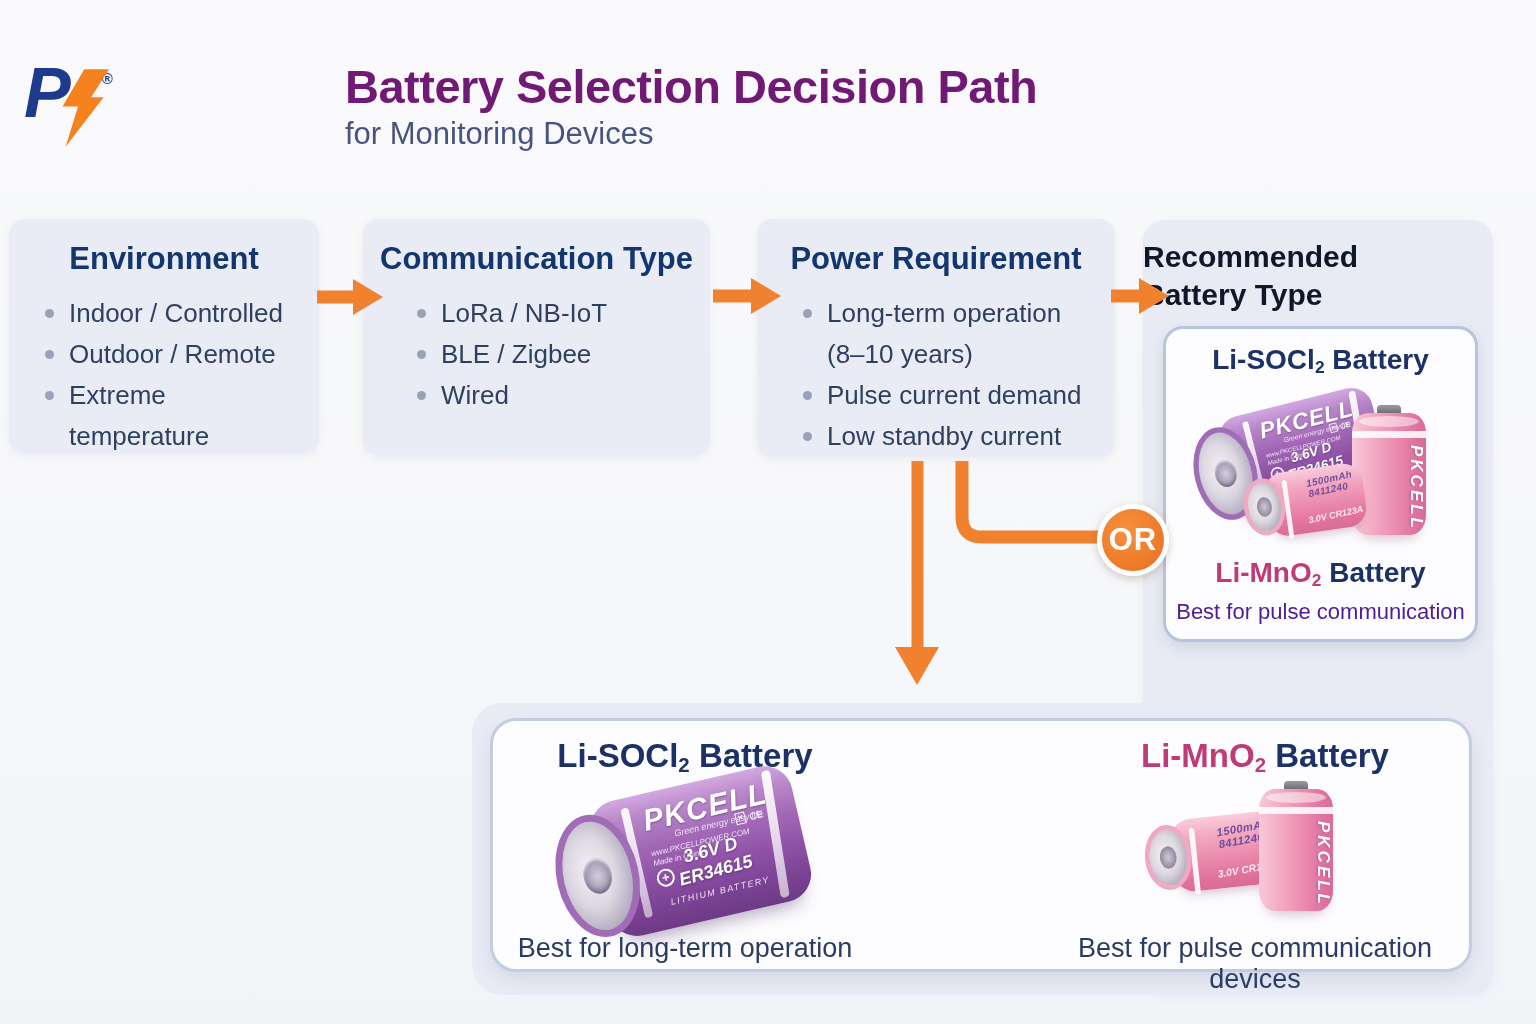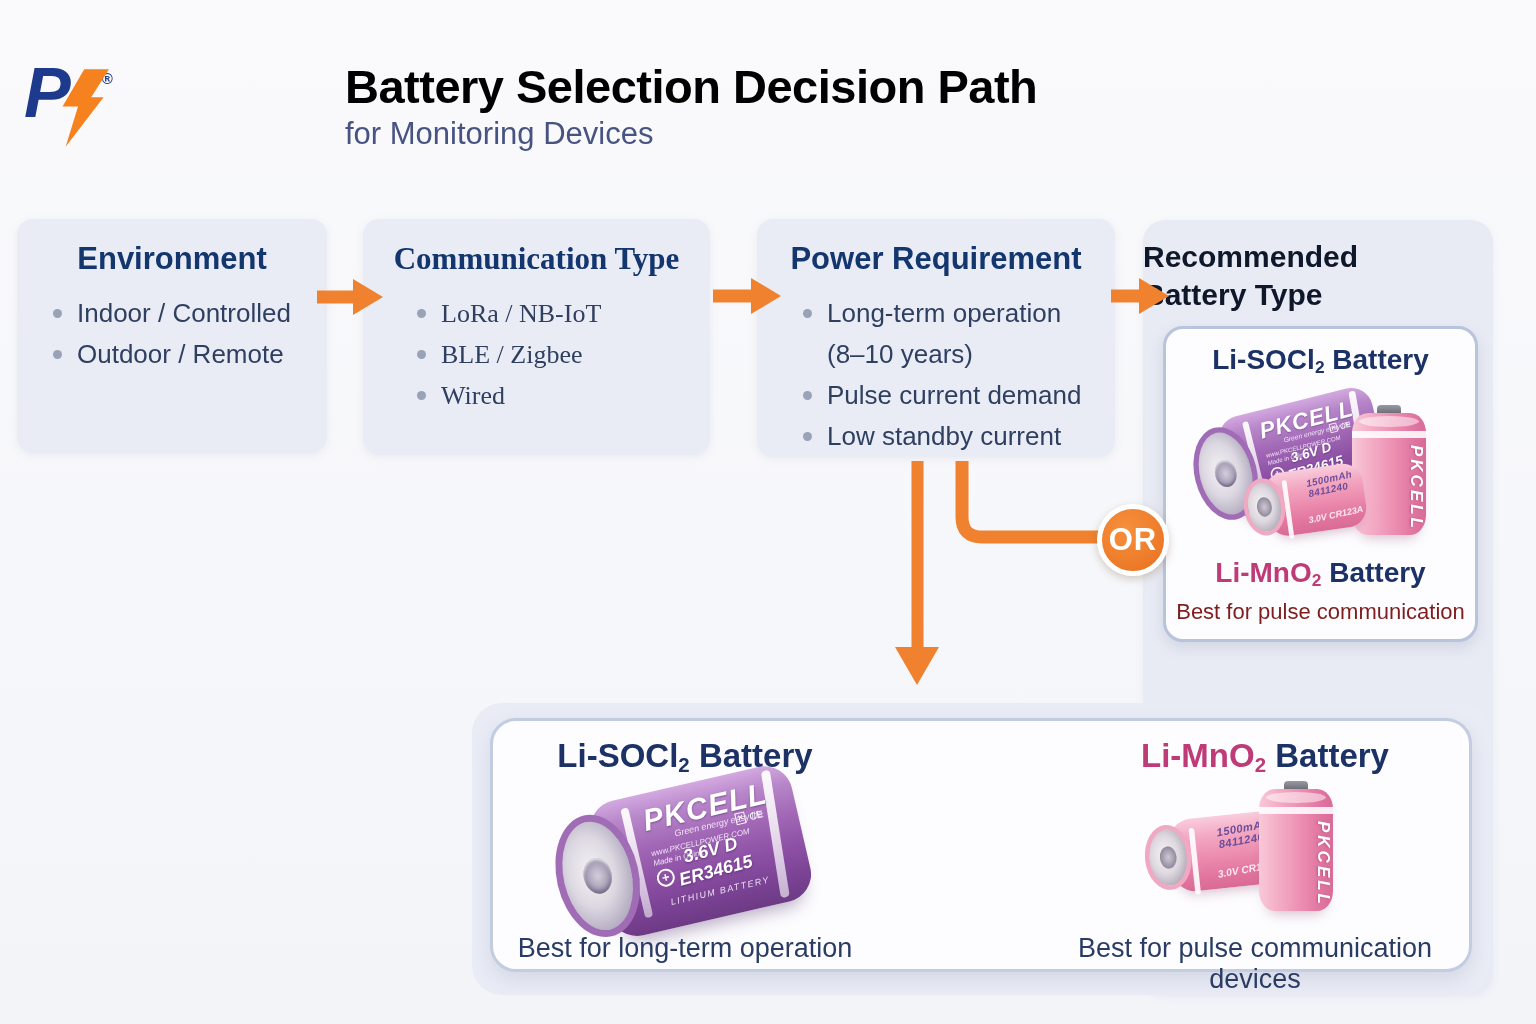--- a/index.html
+++ b/index.html
@@ -12,28 +12,28 @@
   .stage { position:absolute; inset:0; }
 
   
   .logo { position:absolute; left:24px; top:58px; display:flex; align-items:flex-start; }
   .logo-txt { font-size:70px; line-height:70px; font-weight:900; font-style:italic;
               color:#1e3a8c; letter-spacing:-3px; }
   .bolt { width:48px; height:80px; margin:10px -9px 0 -7px; position:relative; z-index:2; }
   .logo-reg { font-size:15px; font-weight:bold; color:#1e3a8c; margin-top:12px; margin-left:2px; }
 
   .titles { position:absolute; left:345px; top:60px; }
-  .main-title { font-size:47px; font-weight:800; color:#000000; letter-spacing:-0.5px; line-height:54px; }
+  .main-title { font-size:47px; font-weight:800; color:#701a75; letter-spacing:-0.5px; line-height:54px; }
   .sub-title  { font-size:31px; font-weight:500; color:#475380; margin-top:2px; }
 
   
   .flow-box { position:absolute; background:#e9ecf5; border-radius:16px;
               box-shadow:0 2px 8px rgba(110,120,150,.10); padding-top:22px; }
-  .box-env  { left:17px;  top:219px; width:310px; height:234px; }
-  .box-comm { left:363px; top:219px; width:347px; height:236px;font-family:Liberation Serif, serif; }
+  .box-env  { left:9px;  top:219px; width:310px; height:234px; }
+  .box-comm { left:363px; top:219px; width:347px; height:236px; }
   .box-pow  { left:757px; top:219px; width:358px; height:238px; }
   .box-title { text-align:center; font-size:31px; font-weight:bold; color:#14366f; }
   .box-list { list-style:none; margin-top:16px; }
   .box-env  .box-list { margin-left:34px; margin-right:10px; }
   .box-comm .box-list { margin-left:52px; margin-right:10px; }
   .box-pow  .box-list { margin-left:44px; margin-right:14px; }
   .box-list li { position:relative; font-size:26px; color:#2f3f60; line-height:41px; padding-left:26px; }
   .box-list li::before { content:""; position:absolute; left:2px; top:16px; width:9px; height:9px;
                          border-radius:50%; background:#99a2b6; }
 
@@ -52,21 +52,21 @@
                 color:#0f172a; line-height:38px; }
   .side-title span { display:block; }
   .rec-card { position:absolute; left:20px; top:106px; width:315px; height:316px;
               background:#fdfdff; border:3px solid #b8c3dc; border-radius:20px;
               box-shadow:0 6px 14px rgba(110,120,150,.18); }
   .card-title { margin-top:15px; text-align:center; font-size:28px; font-weight:bold; color:#1c3166; }
   .sub2 { font-size:0.62em; position:relative; top:0.22em; font-weight:bold; }
   .cluster { position:absolute; left:0; top:52px; width:100%; height:165px; }
   .card-title2 { position:absolute; top:228px; width:100%; text-align:center; font-size:28px; font-weight:bold; }
   .t-mag { color:#bf3b78; } .t-nav { color:#1c3166; }
-  .card-caption { position:absolute; top:270px; width:100%; text-align:center; font-size:22px; color:#7f1d1d; }
+  .card-caption { position:absolute; top:270px; width:100%; text-align:center; font-size:22px; color:#4c1d95; }
 
   
   .bottom-strip { position:absolute; left:472px; top:703px; width:1018px; height:292px;
                   background:#e9ecf5; border-radius:30px; }
   .bottom-card { position:absolute; left:490px; top:718px; width:982px; height:254px;
                  background:#fdfdff; border:3px solid #c3cde2; border-radius:26px;
                  box-shadow:0 8px 18px rgba(110,120,150,.16); }
   .col-title { position:absolute; top:16px; text-align:center; font-size:33px; font-weight:bold; color:#1c3166; }
   .col-title.left  { left:32px;  width:320px; }
   .col-title.right { left:582px; width:380px; }
@@ -161,20 +161,21 @@
   <div class="titles">
     <div class="main-title">Battery Selection Decision Path</div>
     <div class="sub-title">for Monitoring Devices</div>
   </div>
 
   <div class="flow-box box-env">
     <div class="box-title">Environment</div>
     <ul class="box-list">
       <li>Indoor / Controlled</li>
       <li>Outdoor / Remote</li>
+      <li>Extreme temperature</li>
     </ul>
   </div>
 
   <div class="flow-box box-comm">
     <div class="box-title">Communication Type</div>
     <ul class="box-list">
       <li>LoRa / NB-IoT</li>
       <li>BLE / Zigbee</li>
       <li>Wired</li>
     </ul>

